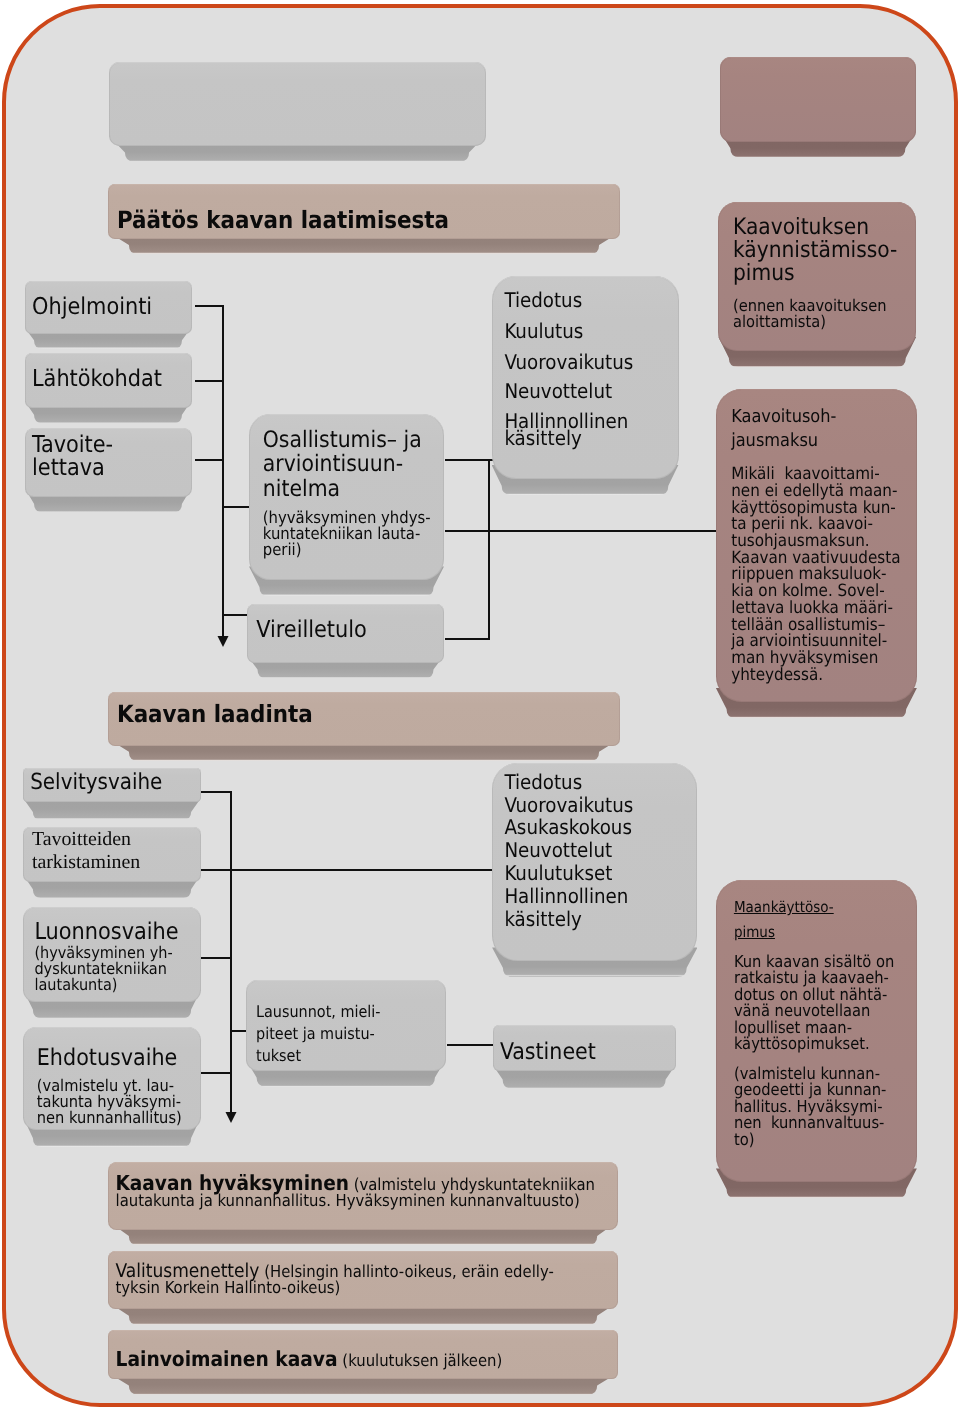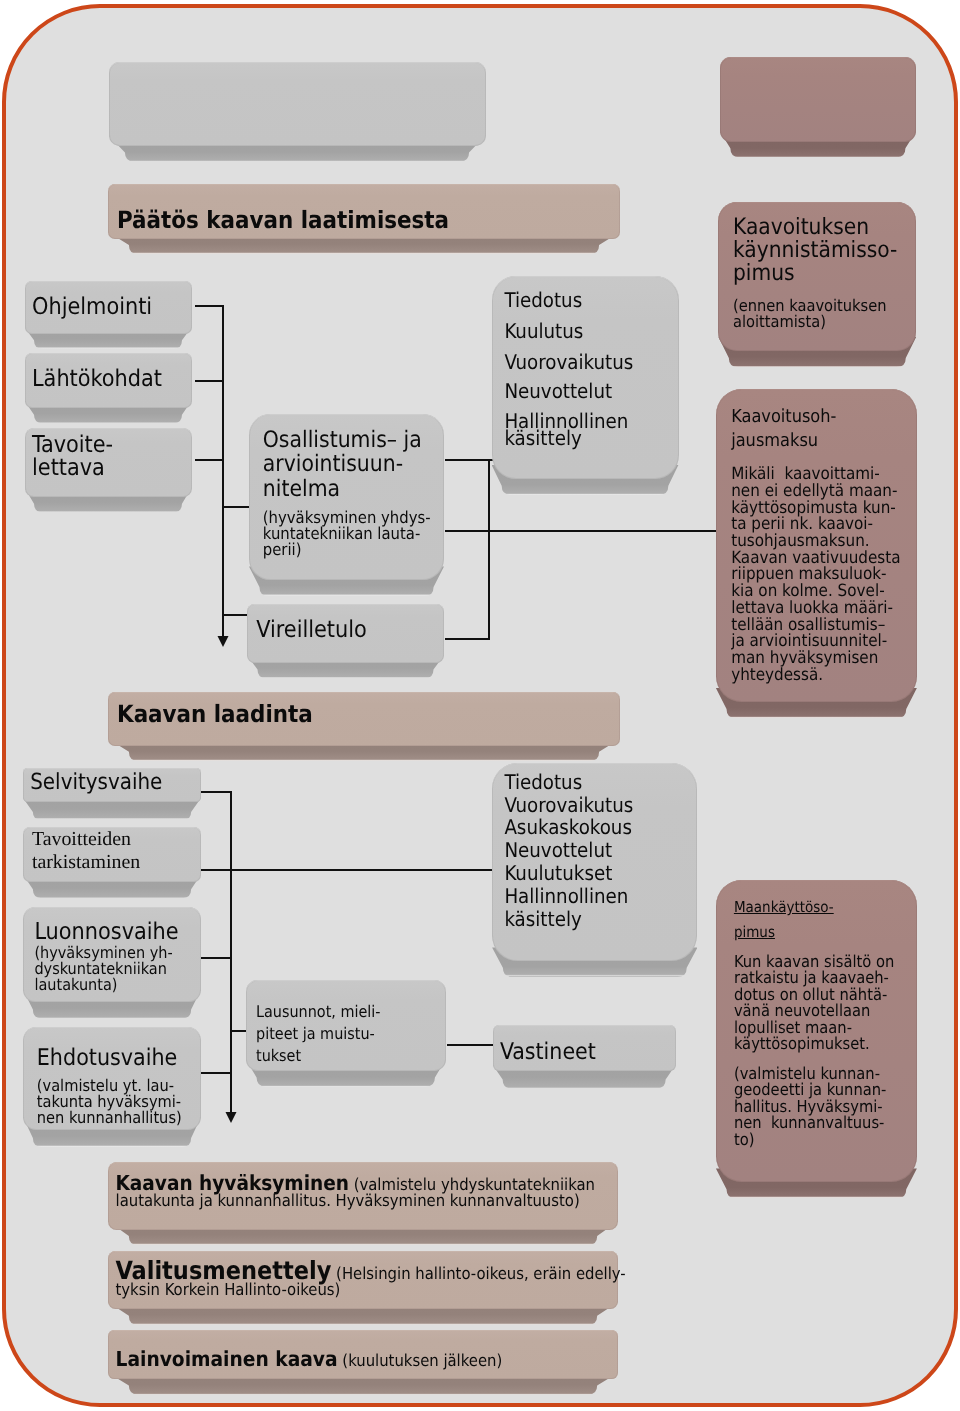--- a/index.html
+++ b/index.html
@@ -184,20 +184,20 @@
     <div class="bx tan" style="left: 108px; top: 1162.3px; width: 510px; height: 82.6px;">
       <div class="bevel" style="left: 0px; top: 58.7728px; bottom: auto; width: 510px; height: 23.8272px; clip-path: path(&quot;M 0 0 L 510 0 L 489.17 14.8272 Q 489.17 23.8272 480.17 23.8272 L 29.83 23.8272 Q 20.83 23.8272 20.83 14.8272 Z&quot;); --b0: 0px; --b1: 13.947199999999999px; --b2: 22.227199999999996px; --b3: 23.4272px; background-size: 100% 23.8272px;"></div>
       <div class="front" style="height: 67.4px; border-radius: 8.6272px;"></div>
     </div>
     <div class="tb" style="left: 115.5px; top: 1174.59px; font-size: 16.5px; line-height: 16.6px;"><span style="font-weight: bold; font-size: 20.6px;">Kaavan hyväksyminen</span><span> (valmistelu yhdyskuntatekniikan
 lautakunta ja kunnanhallitus. Hyväksyminen kunnanvaltuusto)</span></div>
     <div class="bx tan" style="left: 108px; top: 1251.2px; width: 510px; height: 73.6px;">
       <div class="bevel" style="left: 0px; top: 50.8376px; bottom: auto; width: 510px; height: 22.7624px; clip-path: path(&quot;M 0 0 L 510 0 L 489.17 13.7624 Q 489.17 22.7624 480.17 22.7624 L 29.83 22.7624 Q 20.83 22.7624 20.83 13.7624 Z&quot;); --b0: 0px; --b1: 12.8174px; --b2: 21.162399999999998px; --b3: 22.3624px; background-size: 100% 22.7624px;"></div>
       <div class="front" style="height: 58.3px; border-radius: 7.4624px;"></div>
     </div>
-    <div class="tb" style="left: 115.5px; top: 1263.29px; font-size: 16.5px; line-height: 16.2px;"><span style="font-weight: bold; font-size: 25px;">Valitusmenettely</span><span> (Helsingin hallinto-oikeus, eräin edelly-
+    <div class="tb" style="left: 115.5px; top: 1263.29px; font-size: 16.5px; line-height: 16.2px;"><span style="font-weight: normal; font-size: 19px;">Valitusmenettely</span><span> (Helsingin hallinto-oikeus, eräin edelly-
 tyksin Korkein Hallinto-oikeus)</span></div>
     <div class="bx tan" style="left: 108px; top: 1329.5px; width: 510px; height: 65.1px;">
       <div class="bevel" style="left: 0px; top: 43.164px; bottom: auto; width: 510px; height: 21.936px; clip-path: path(&quot;M 0 0 L 510 0 L 489.17 12.936 Q 489.17 21.936 480.17 21.936 L 29.83 21.936 Q 20.83 21.936 20.83 12.936 Z&quot;); --b0: 0px; --b1: 11.796px; --b2: 20.336px; --b3: 21.536px; background-size: 100% 21.936px;"></div>
       <div class="front" style="height: 49.5px; border-radius: 6.336px;"></div>
     </div>
     <div class="tb" style="left: 115.5px; top: 1350.79px; font-size: 16.5px; line-height: 16.6px;"><span style="font-weight: bold; font-size: 20.75px; text-align: right;">Lainvoimainen kaava</span><span> (kuulutuksen jälkeen)</span></div>
   </div>
 
 </body></html>

